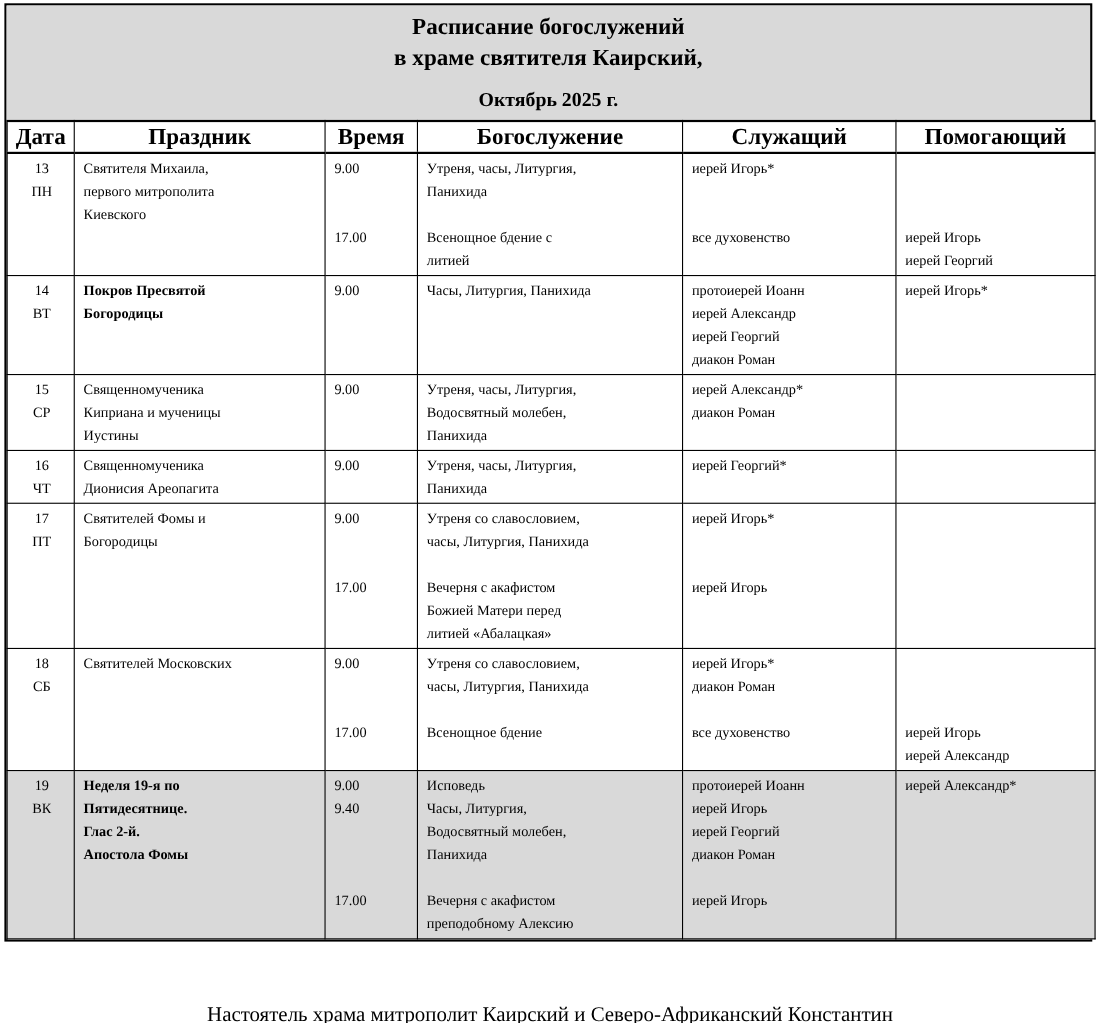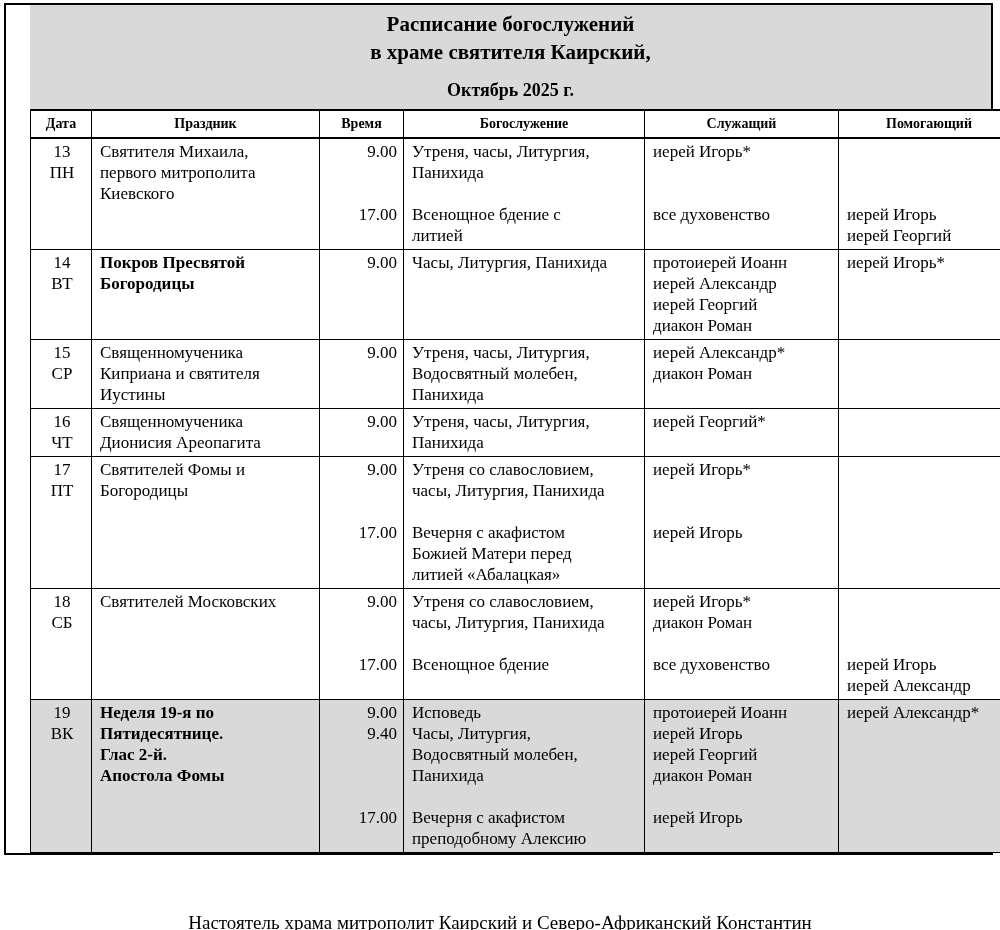--- a/index.html
+++ b/index.html
@@ -18,21 +18,20 @@
     overflow: hidden;
   }
   .doc {
     position: absolute;
     left: 4px;
     top: 3px;
     width: 989px;
     border: 2px solid #000;
     box-sizing: border-box;
     background: #ffffff;
-    padding-left: 24px;
   }
   .title-block {
     background: var(--shading, #d9d9d9);
     text-align: center;
     padding: 5px 4px 9px 4px;
   }
   .title-line {
     font-weight: bold;
     font-size: 21px;
     line-height: 28px;
@@ -45,47 +44,47 @@
   }
   table.schedule {
     border-collapse: collapse;
     table-layout: fixed;
     width: 100%;
     border-top: 2px solid #000;
   }
   table.schedule th {
     border: 1px solid #000;
     border-bottom: 2px solid #000;
-    font-size: 14px;
+    font-size: 21px;
     font-weight: bold;
     height: 24px;
     padding: 1px 2px;
     text-align: center;
     background: #ffffff;
   }
   table.schedule td {
     border: 1px solid #000;
     vertical-align: top;
-    font-size: 17px;
+    font-size: 13px;
     padding: 2px 6px 3px 8px;
     background: #ffffff;
   }
   .line {
     min-height: 21px;
     line-height: 21px;
     white-space: nowrap;
     overflow: visible;
   }
   td.date-cell {
     text-align: center;
     padding-left: 0;
     padding-right: 0;
   }
   td.time-cell {
-    text-align: right;
+    text-align: left;
     padding-left: 0;
     padding-right: 0;
   }
   tr.shaded td { background: var(--shading, #d9d9d9); }
   td.bold .line { font-weight: bold; }
   .footer-note {
     position: absolute;
     left: 0;
     top: 874px;
     width: 1000px;
@@ -191,21 +190,21 @@
             </td>
   </tr>
 
   <tr>
     <td class="date-cell">
       <div class="line">15</div>
       <div class="line">СР</div>
     </td>
     <td>
               <div class="line">Священномученика</div>
-              <div class="line">Киприана и святителя</div>
+              <div class="line">Киприана и мученицы</div>
               <div class="line">Иустины</div>
             </td>
     <td class="time-cell">
               <div class="line">9.00</div>
             </td>
     <td>
               <div class="line">Утреня, часы, Литургия,</div>
               <div class="line">Водосвятный молебен,</div>
               <div class="line">Панихида</div>
             </td>

